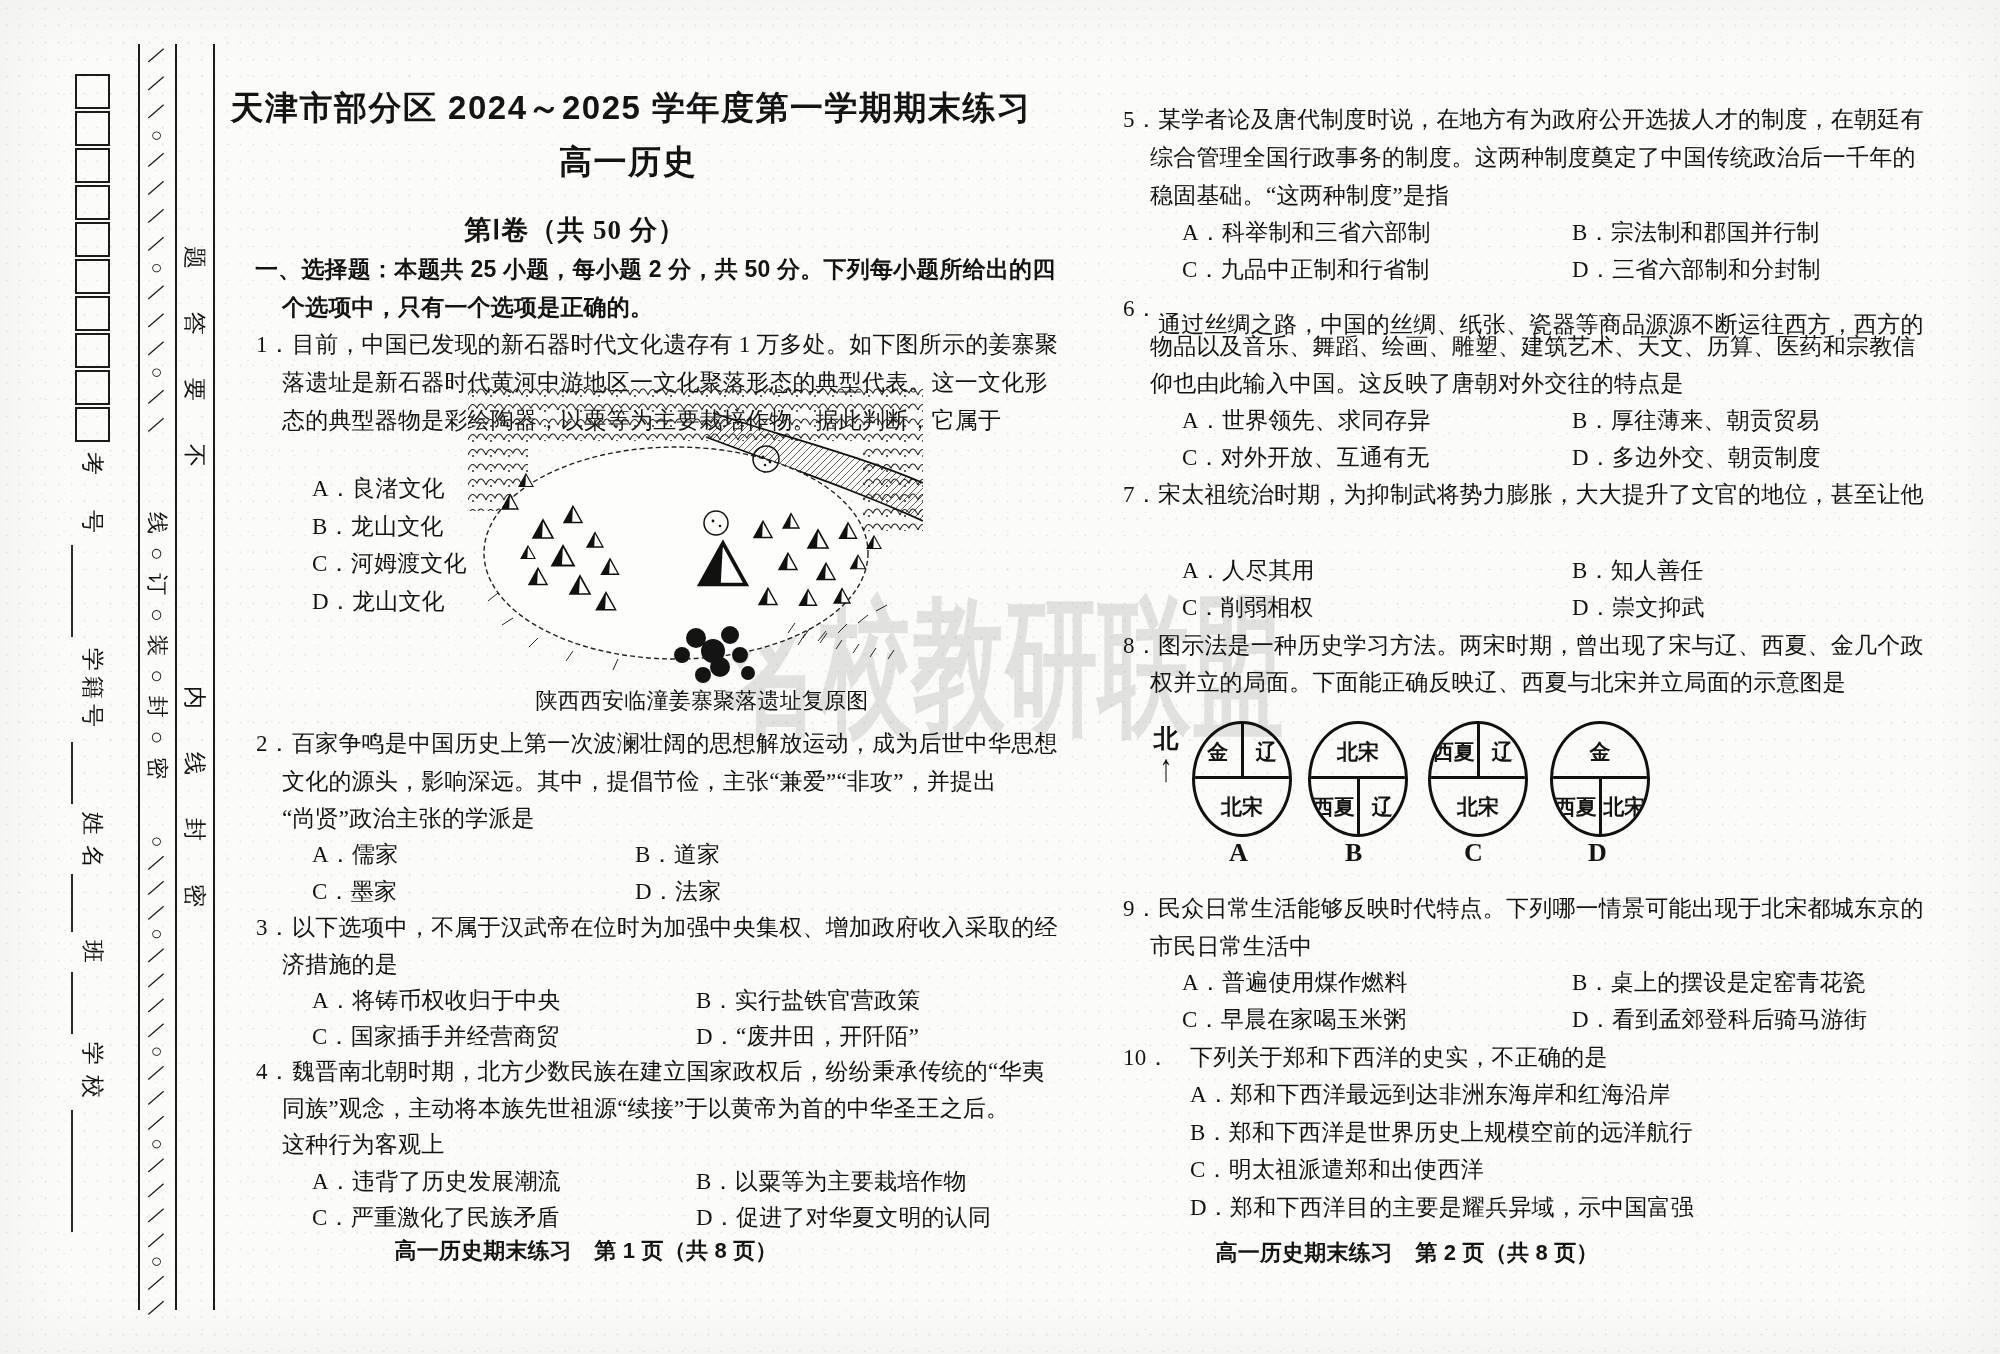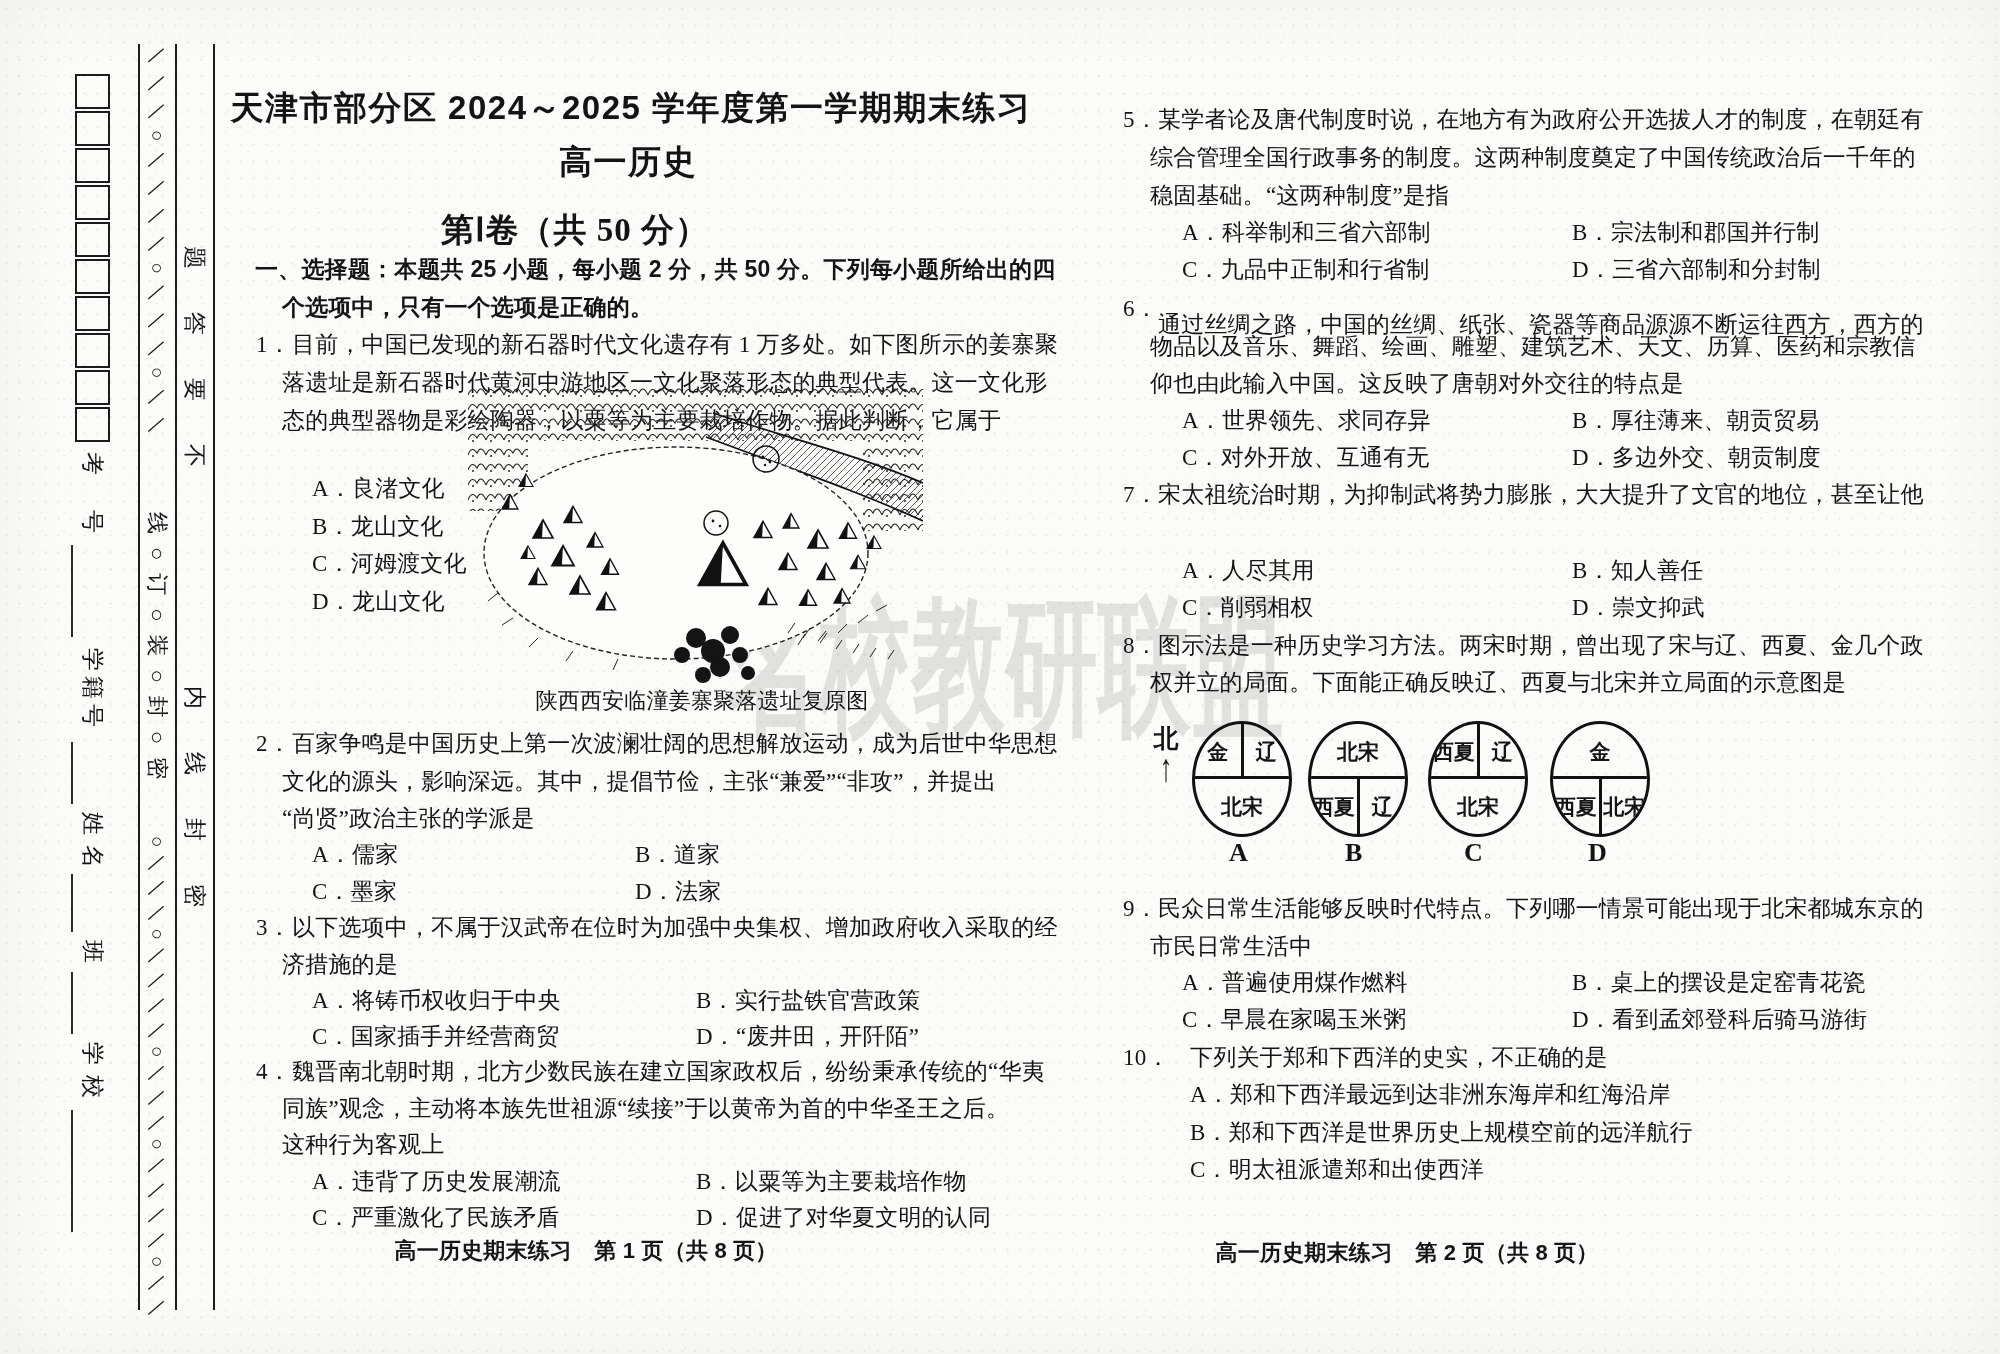--- a/index.html
+++ b/index.html
@@ -6,21 +6,21 @@
   .page{position:relative;width:2000px;height:1354px;background:#fbfbf9;overflow:hidden;
         font-family:"Liberation Serif",serif;color:#141414;box-shadow:inset 0 0 80px rgba(0,0,0,0.05);}
   .page::after{content:"";position:absolute;inset:0;pointer-events:none;
         background-image:radial-gradient(rgba(0,0,0,0.05) 1px,transparent 1.3px),
                          radial-gradient(rgba(0,0,0,0.04) 1px,transparent 1.3px);
         background-size:13px 17px,23px 19px;background-position:0 0,7px 9px;}
   .t{position:absolute;white-space:nowrap;font-size:23px;line-height:28px;letter-spacing:.2px;}
   .hs{font-family:"Liberation Sans",sans-serif;font-weight:bold;}
   .ctr{transform:translateX(-50%);}
   .title{font-size:33px;letter-spacing:1.5px;}
-  .part-head{font-size:33px;font-weight:bold;letter-spacing:1px;}
+  .part-head{font-size:27px;font-weight:bold;letter-spacing:1px;}
   .footer{font-size:22px;}
   .caption{font-size:22px;}
   
   .wm{position:absolute;left:726px;top:568px;font-size:150px;font-weight:bold;
       font-family:"Liberation Serif",serif;color:rgba(40,40,40,0.12);white-space:nowrap;
       transform-origin:0 0;transform:scaleX(0.62);letter-spacing:0;z-index:1;}
   
   .vrot{position:absolute;top:0;transform-origin:0 0;transform:rotate(90deg) translateY(-100%);}
   .vrot .a{position:absolute;top:0;height:100%;display:flex;align-items:center;white-space:nowrap;}
   .vline{position:absolute;width:2px;background:#1c1c1c;}
@@ -289,17 +289,18 @@
   <div class="t" style="left:1182px;top:969px;">A．普遍使用煤作燃料</div>
   <div class="t" style="left:1572px;top:969px;">B．桌上的摆设是定窑青花瓷</div>
   <div class="t" style="left:1182px;top:1006px;">C．早晨在家喝玉米粥</div>
   <div class="t" style="left:1572px;top:1006px;">D．看到孟郊登科后骑马游街</div>
 
   <div class="t" style="left:1123px;top:1044px;">10．</div>
   <div class="t" style="left:1190px;top:1044px;">下列关于郑和下西洋的史实，不正确的是</div>
   <div class="t" style="left:1190px;top:1081px;">A．郑和下西洋最远到达非洲东海岸和红海沿岸</div>
   <div class="t" style="left:1190px;top:1119px;">B．郑和下西洋是世界历史上规模空前的远洋航行</div>
   <div class="t" style="left:1190px;top:1156px;">C．明太祖派遣郑和出使西洋</div>
+  <div class="t" style="left:1190px;top:1194px;">D．郑和下西洋目的主要是耀兵异域，示中国富强</div>
 
   <div class="t hs footer ctr" style="left:1407px;top:1239px;">高一历史期末练习　第 2 页（共 8 页）</div>
   </div>
 
 </div>
 
 </body></html>

